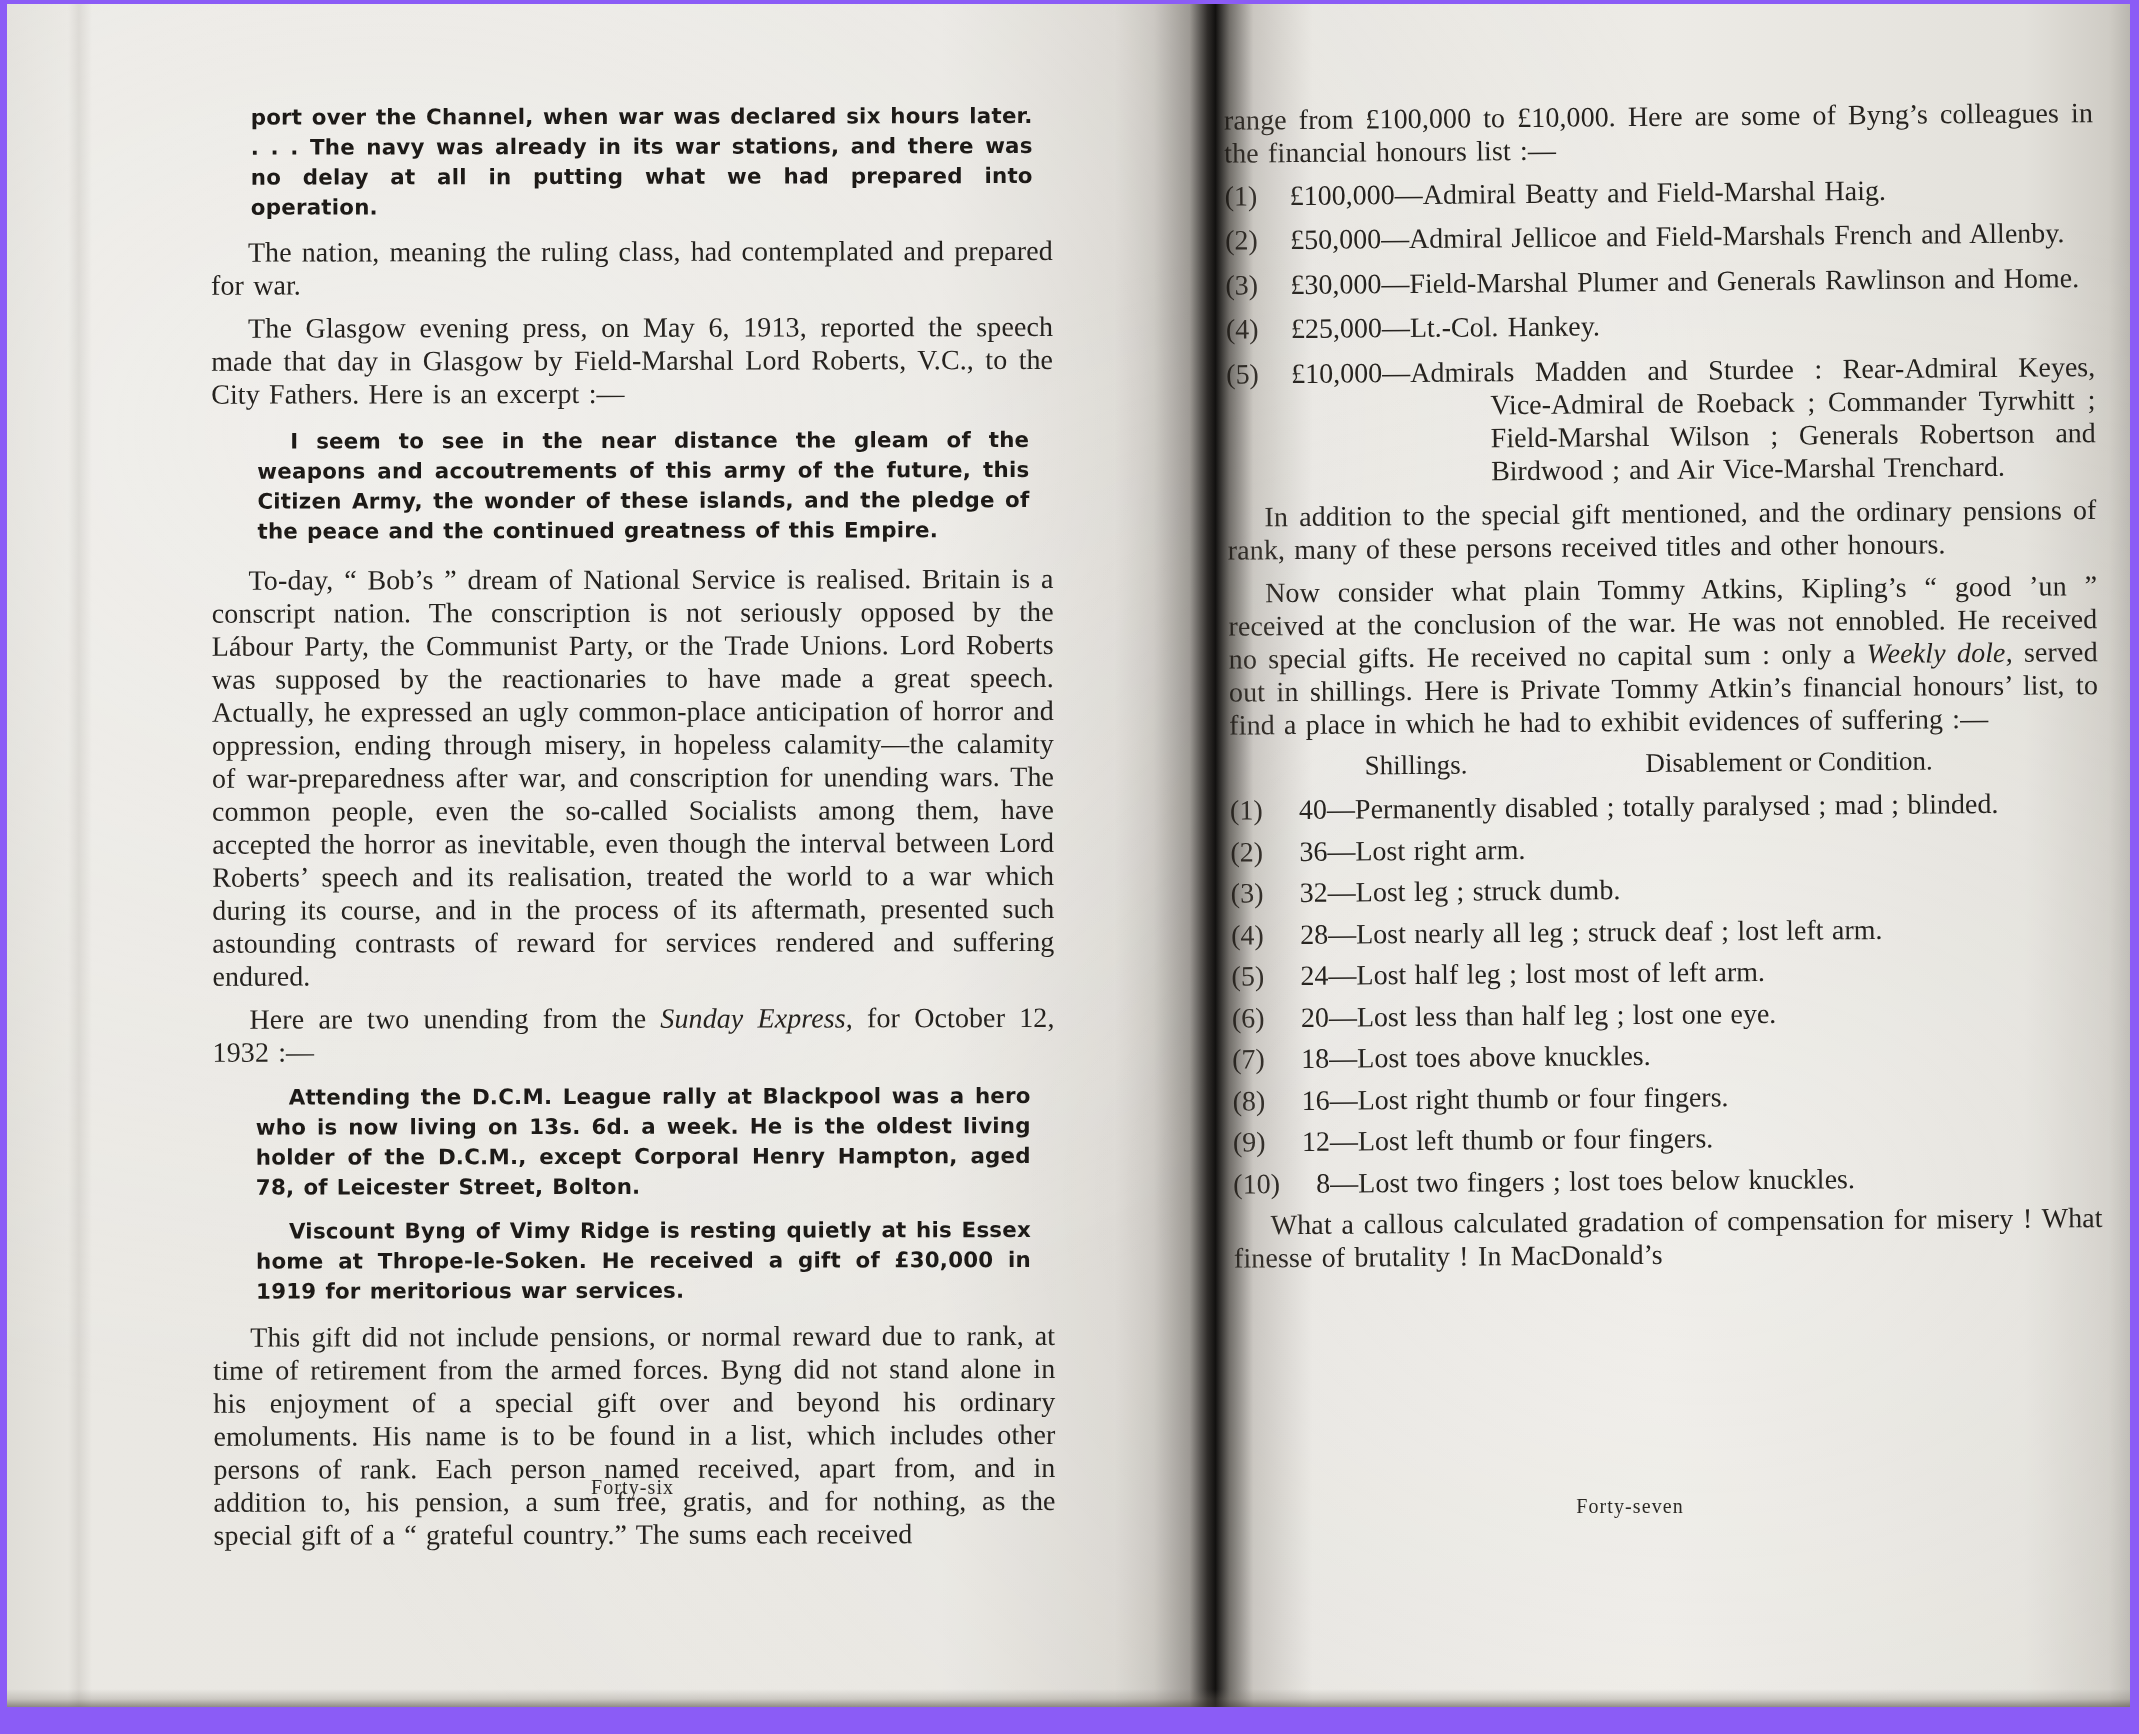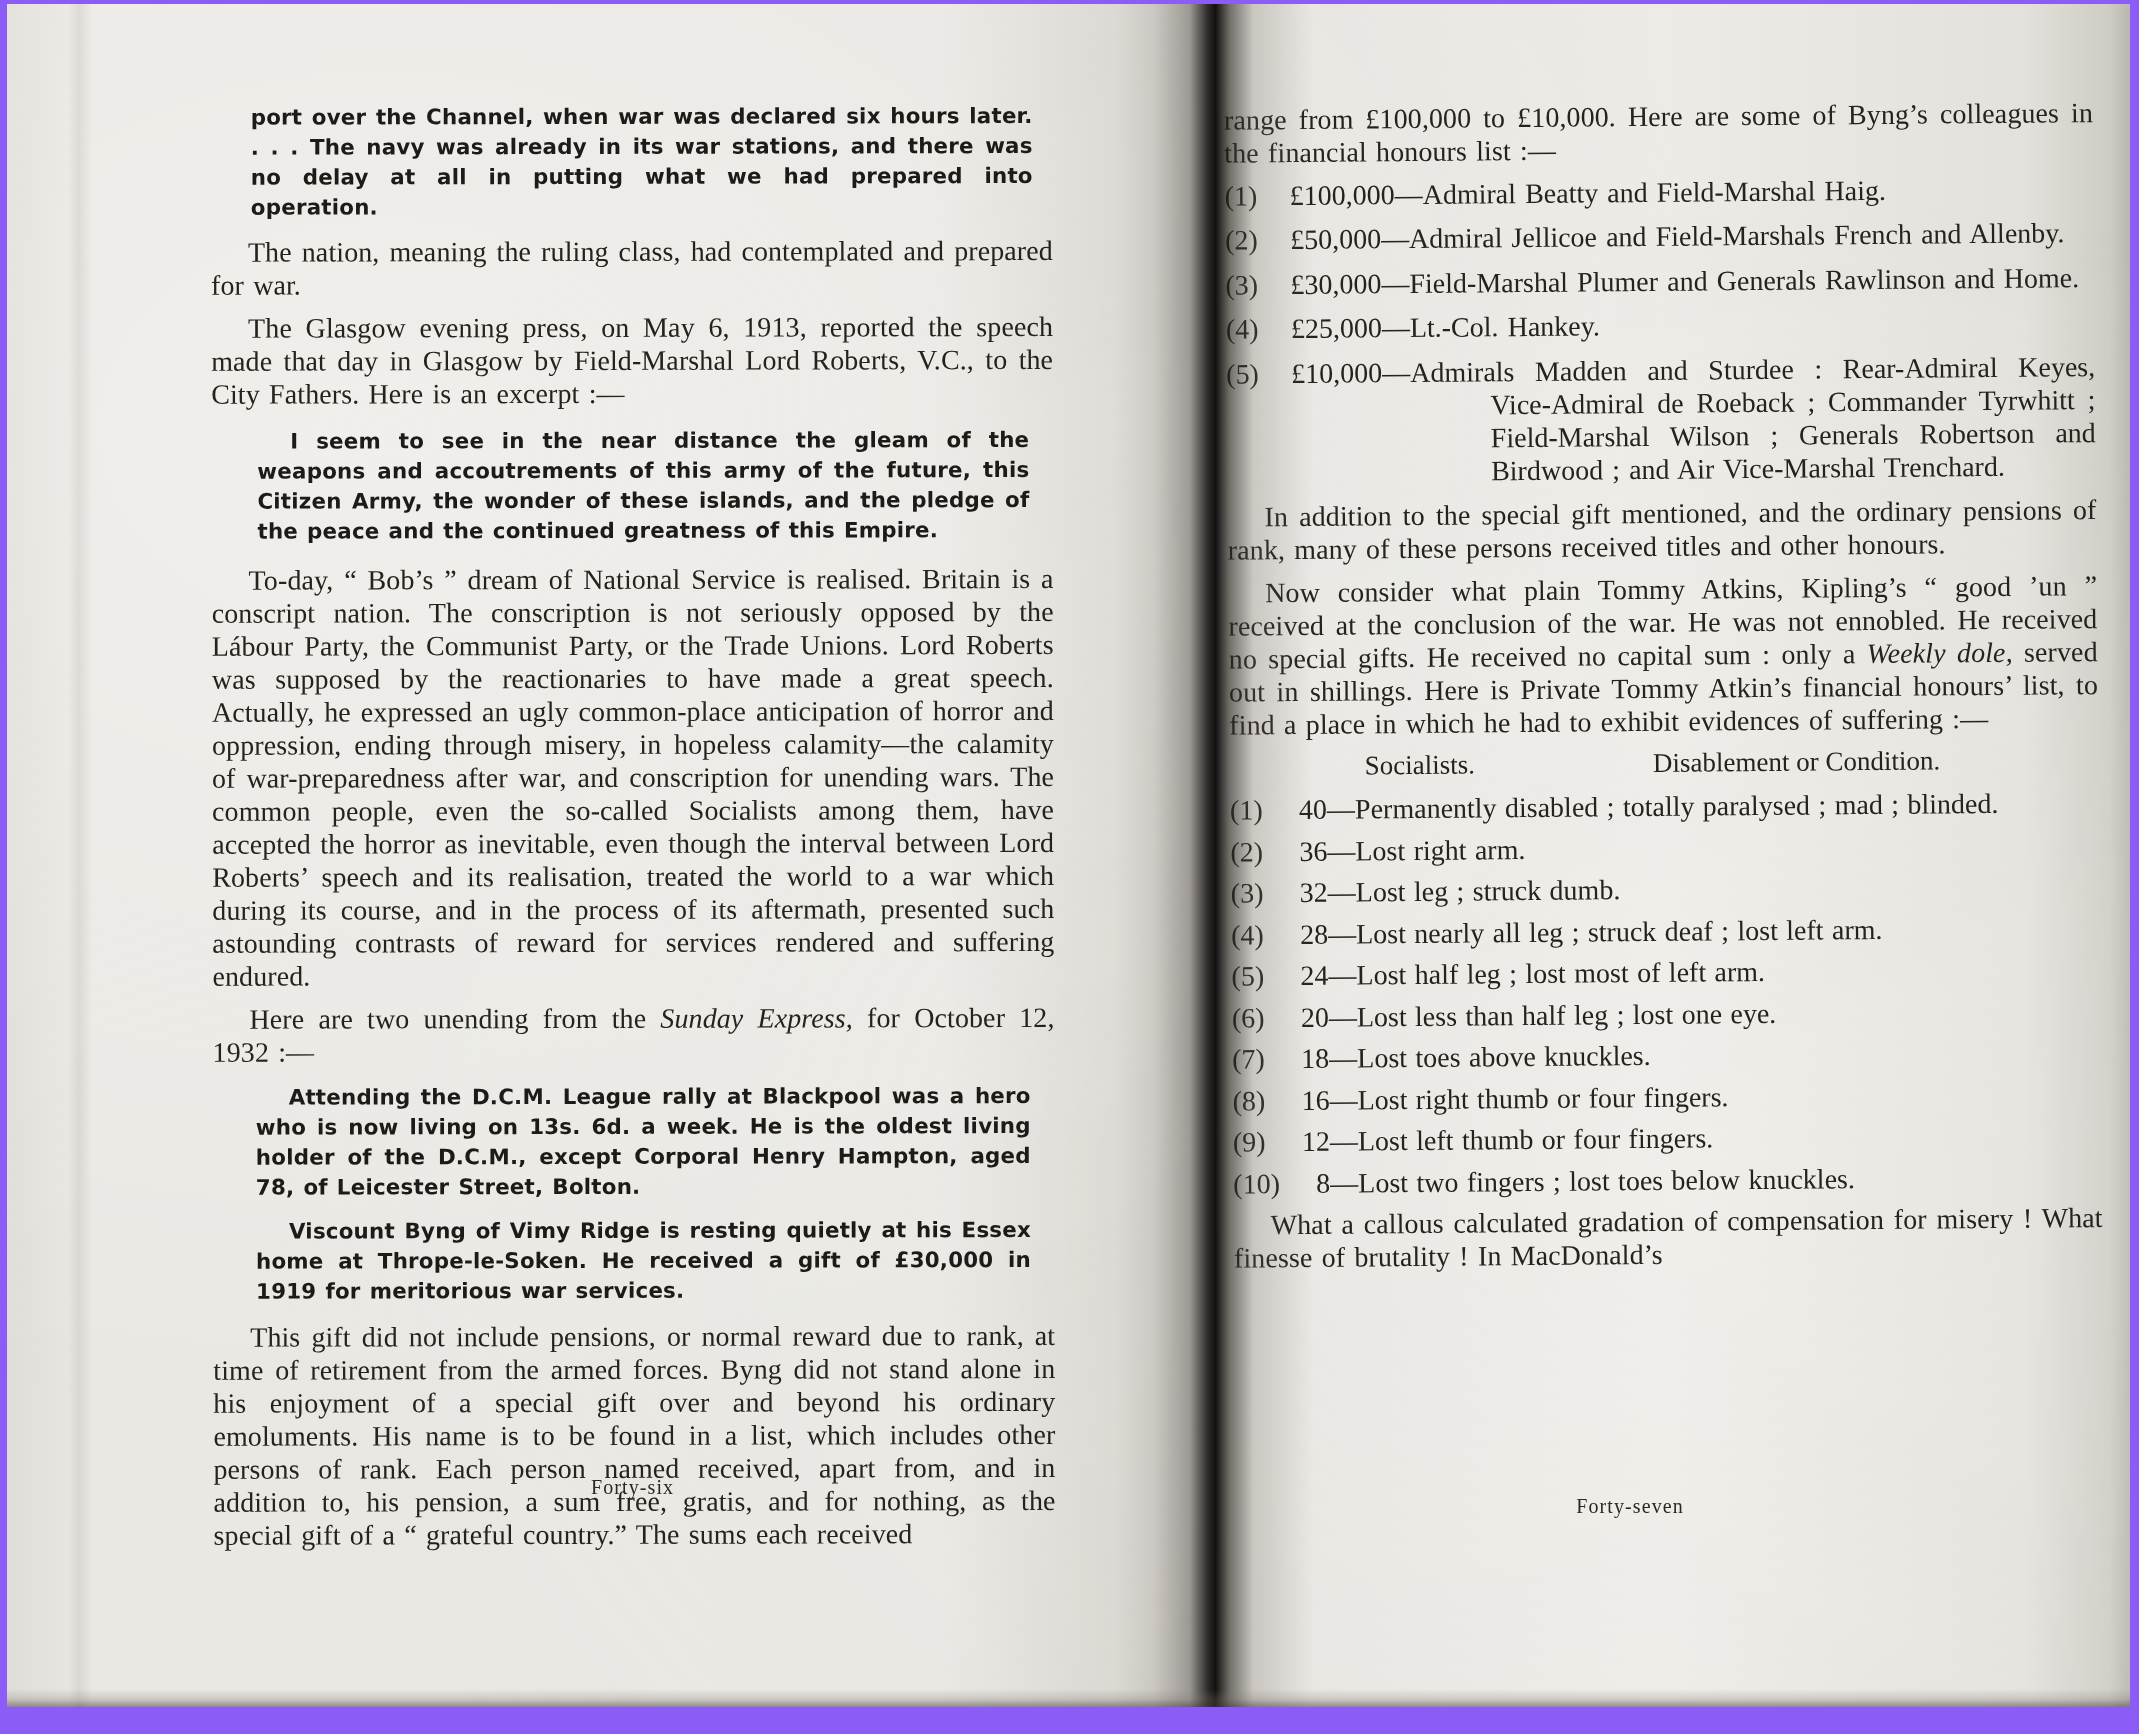--- a/index.html
+++ b/index.html
@@ -113,21 +113,21 @@
             <span class="h-num">(5)</span>
             <span class="h-text">£10,000—Admirals Madden and Sturdee : Rear-Admiral Keyes, Vice-Admiral de Roeback ; Commander Tyrwhitt ; Field-Marshal Wilson ; Generals Robertson and Birdwood ; and Air Vice-Marshal Trenchard.</span>
           </div>
         </div>
 
         <p class="para ind">In addition to the special gift mentioned, and the ordinary pensions of rank, many of these persons received titles and other honours.</p>
 
         <p class="para ind"><span>Now consider what plain Tommy Atkins, Kipling’s “ good ’un ” received at the conclusion of the war.  He was not ennobled.  He received no special gifts.  He received no capital sum : only a </span><span class="ital">Weekly dole,</span><span> served out in shillings. Here is Private Tommy Atkin’s financial honours’ list, to find a place in which he had to exhibit evidences of suffering :—</span></p>
 
         <div class="s-head">
-          <span class="s-head-l">Socialists.</span>
+          <span class="s-head-l">Shillings.</span>
           <span class="s-head-r">Disablement or Condition.</span>
         </div>
 
         <div class="s-list">
           <div class="s-item">
             <span class="s-num">(1)</span>
             <span class="s-val">40</span>
             <span class="s-text">—Permanently disabled ; totally paralysed ; mad ; blinded.</span>
           </div>
           <div class="s-item">

